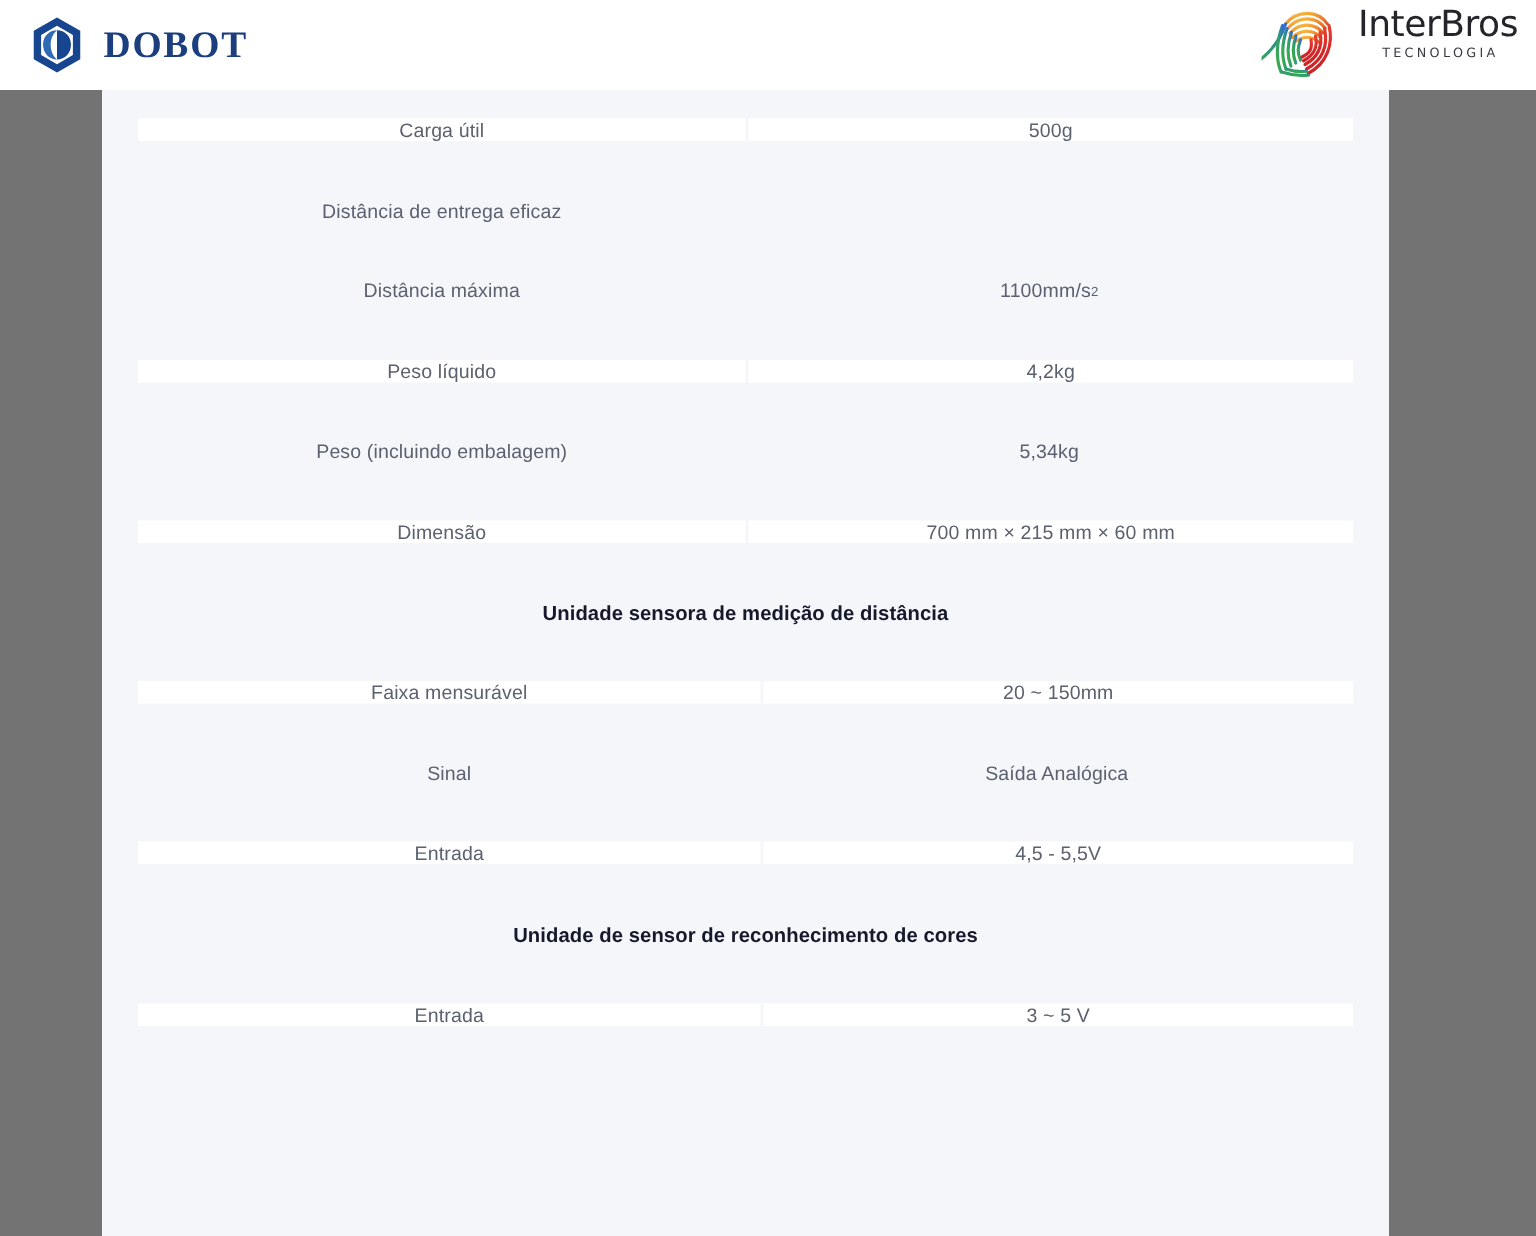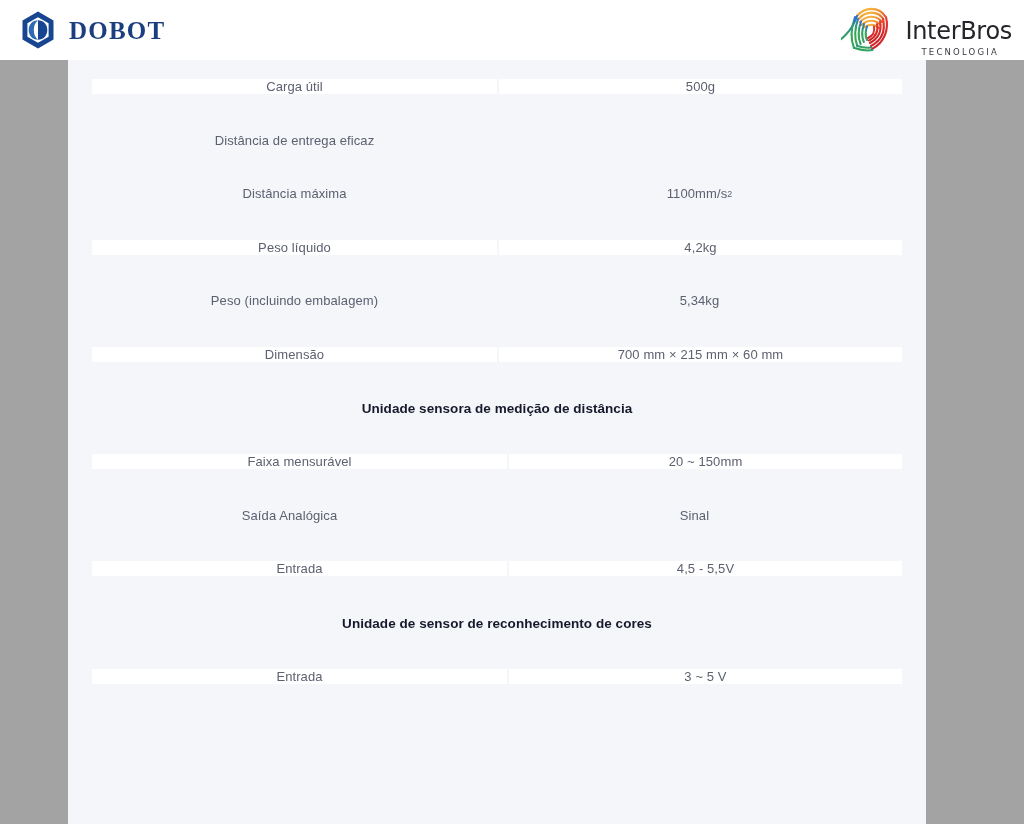--- a/index.html
+++ b/index.html
@@ -10,21 +10,21 @@
     height: 824px;
     background: #ffffff;
     font-family: "Liberation Sans", sans-serif;
     overflow: hidden;
   }
 
   .page {
     position: relative;
     width: 1024px;
     height: 824px;
-    background: #a3a3a3;
+    background: #737373;
   }
 
   
   .logo-bar {
     position: relative;
     height: 60px;
     width: 1024px;
     background: #ffffff;
   }
 
@@ -46,21 +46,21 @@
     letter-spacing: 1.2px;
     color: #1b3f7e;
     line-height: 1;
   }
 
   .ib-logo {
     position: absolute;
     right: 12px;
     top: 4px;
     display: flex;
-    align-items: flex-end;
+    align-items: flex-start;
     gap: 8px;
   }
 
   .ib-mark { width: 56px; height: 52px; display: block; }
 
   .ib-text {
     display: flex;
     flex-direction: column;
     align-items: flex-end;
     line-height: 1;
@@ -249,22 +249,22 @@
           <div class="cell value">700 mm × 215 mm × 60 mm</div>
         </div>
       </div>
       <div class="section-title">Unidade sensora de medição de distância</div>
       <div class="rows">
         <div class="spec-row sec-b white">
           <div class="cell label">Faixa mensurável</div>
           <div class="cell value">20 ~ 150mm</div>
         </div>
         <div class="spec-row sec-b">
+          <div class="cell label">Sinal</div>
           <div class="cell value">Saída Analógica</div>
-          <div class="cell label">Sinal</div>
         </div>
         <div class="spec-row sec-b white">
           <div class="cell label">Entrada</div>
           <div class="cell value">4,5 - 5,5V</div>
         </div>
       </div>
       <div class="section-title">Unidade de sensor de reconhecimento de cores</div>
       <div class="rows">
         <div class="spec-row sec-b white">
           <div class="cell label">Entrada</div>

